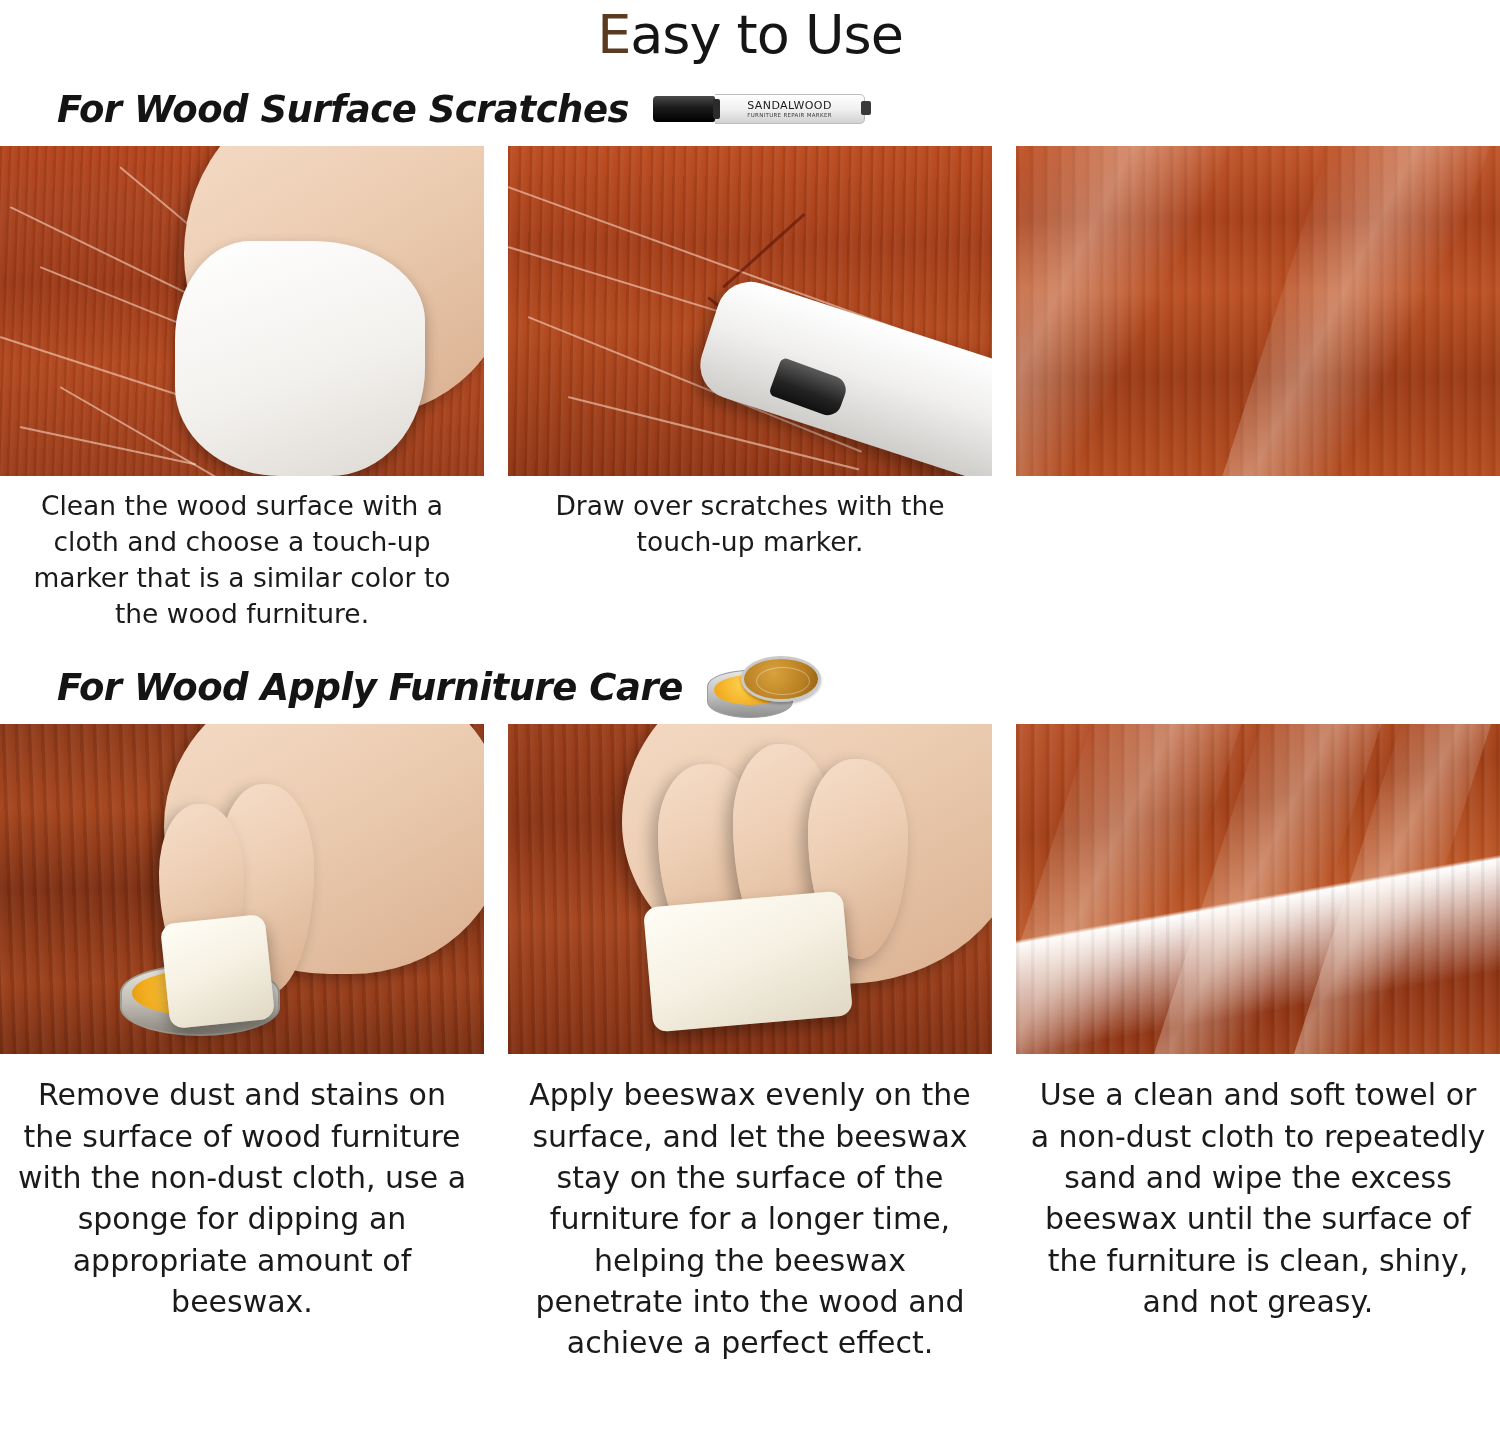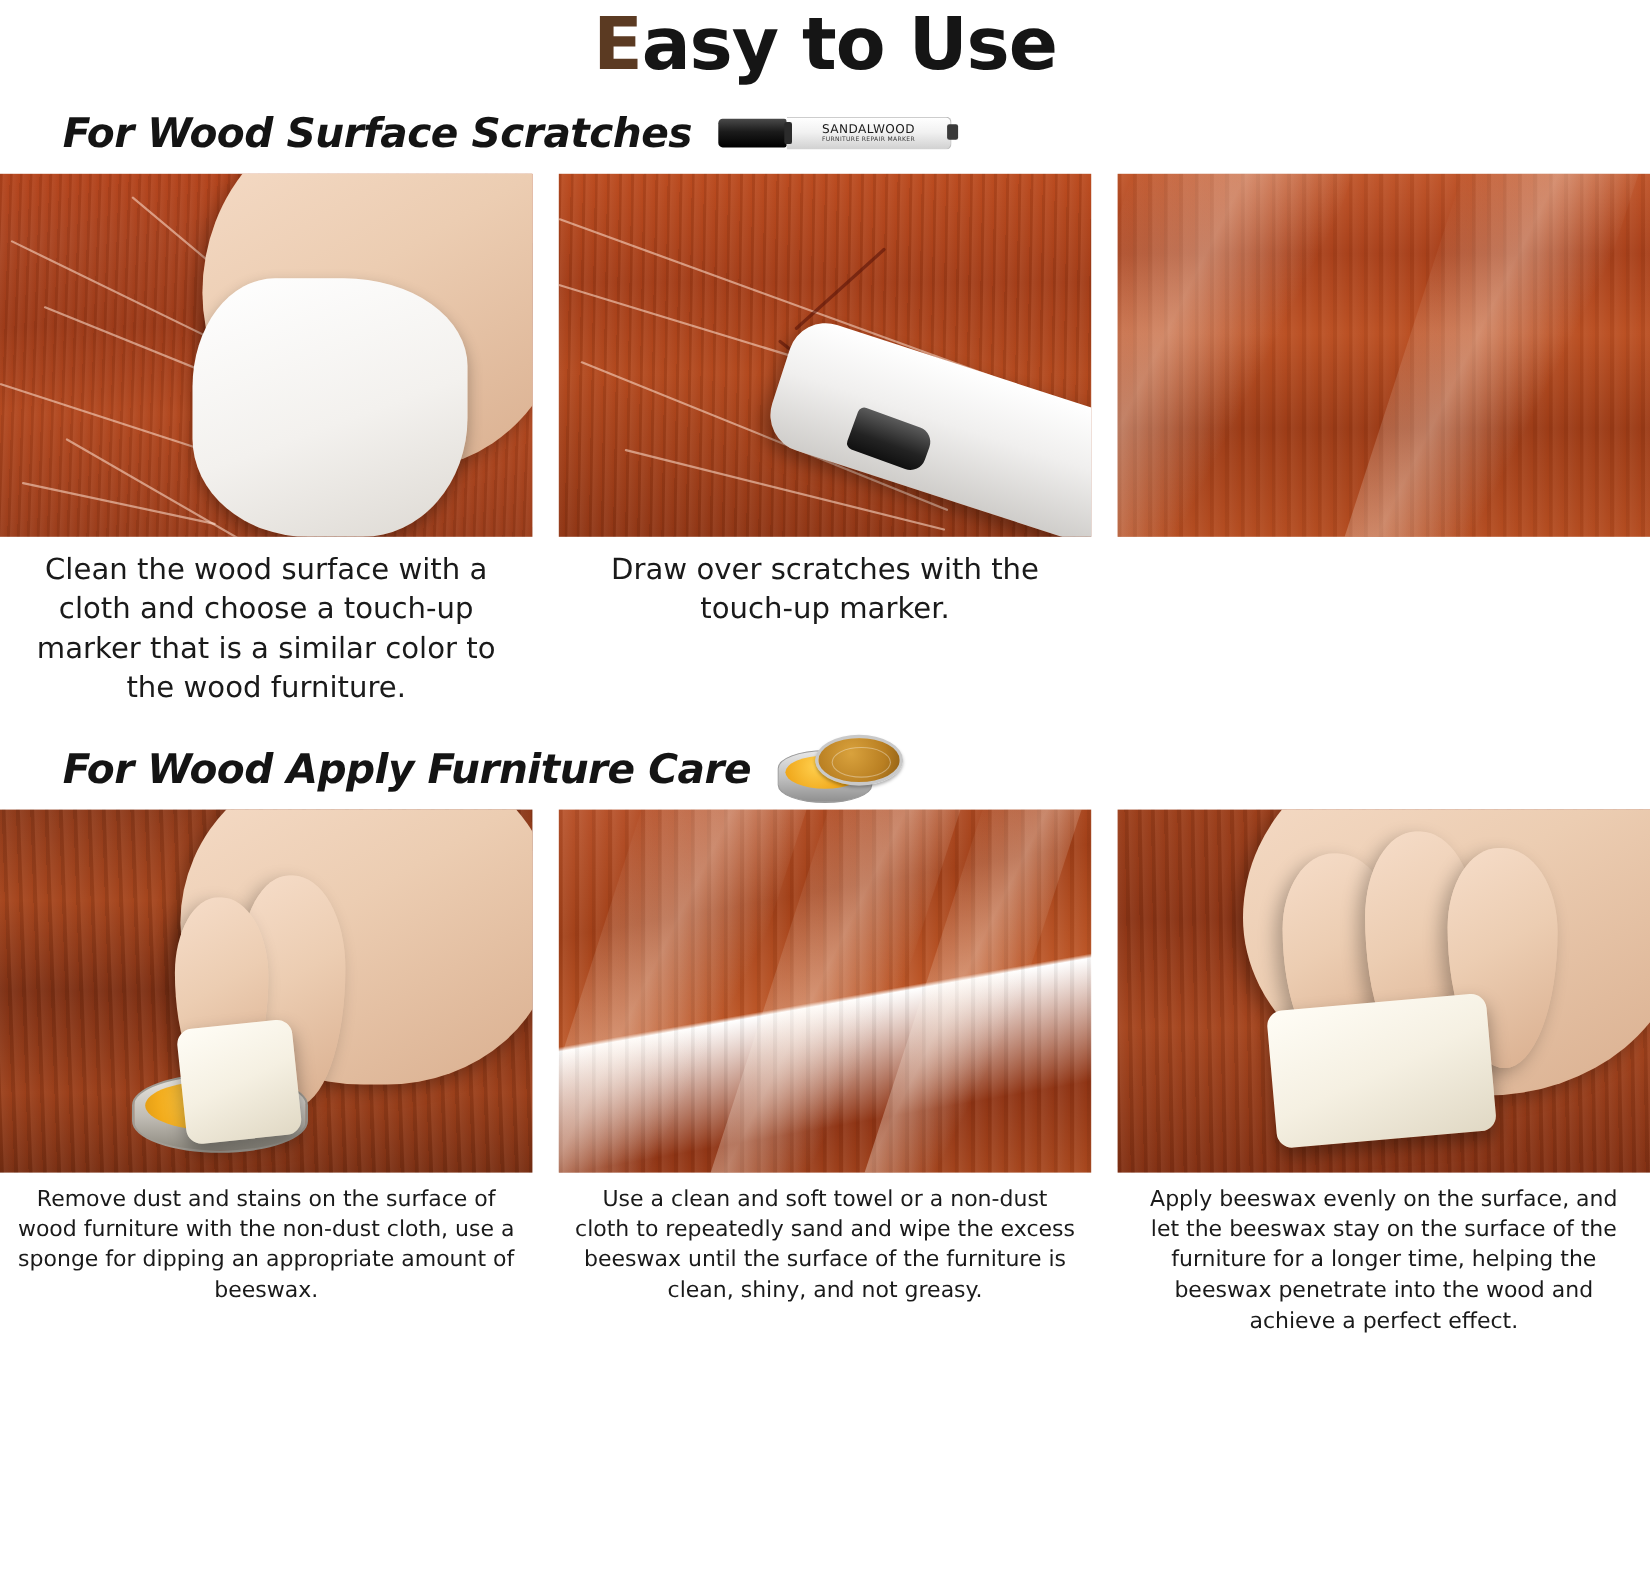--- a/index.html
+++ b/index.html
@@ -14,22 +14,22 @@
     font-family: "DejaVu Sans", sans-serif;
     color: #111111;
     overflow: hidden;
     position: relative;
   }
 
   
   .page-title {
     text-align: center;
     font-family: "DejaVu Sans", sans-serif;
-    font-weight: bold;
-    font-size: 66px;
+    font-weight: normal;
+    font-size: 54px;
     letter-spacing: -1px;
     line-height: 1;
     padding-top: 8px;
     padding-bottom: 10px;
     color: #151515;
   }
   .page-title .accent {
     color: #5b3a22;
   }
 
@@ -279,23 +279,23 @@
   
   .caption {
     text-align: center;
     font-family: "DejaVu Sans", sans-serif;
     font-size: 26.5px;
     line-height: 1.36;
     color: #1a1a1a;
     padding: 12px 14px 0 14px;
   }
   .caption.small {
-    font-size: 20px;
+    font-size: 30px;
     line-height: 1.38;
-    padding-top: 10px;
+    padding-top: 20px;
   }
 
   .section-gap { height: 18px; }
 </style>
 </head>
 <body>
 
 <div class="page-title">
   <span class="accent">E</span><span>asy to Use</span>
 </div>
@@ -378,31 +378,31 @@
       <div class="tin-photo" style="left:120px;top:240px;width:170px;height:80px;">
         <div class="tin-body"></div>
         <div class="tin-wax"></div>
       </div>
       <div class="sponge" style="left:165px;top:195px;width:105px;height:105px;transform:rotate(-6deg);"></div>
     </div>
     <div class="caption small">Remove dust and stains on the surface of wood furniture with the non-dust cloth, use a sponge for dipping an appropriate amount of beeswax.</div>
   </div>
 
   <div class="photo-cell">
-    <div class="photo wood-f">
-      <div class="gloss" style="left:20px;top:-30px;width:150px;height:400px;"></div>
-      <div class="gloss" style="left:190px;top:-30px;width:120px;height:400px;"></div>
-      <div class="gloss" style="left:330px;top:-30px;width:90px;height:400px;"></div>
-    </div>
-    <div class="caption small">Use a clean and soft towel or a non-dust cloth to repeatedly sand and wipe the excess beeswax until the surface of the furniture is clean, shiny, and not greasy.</div>
-  </div>
-
-  <div class="photo-cell">
     <div class="photo wood-e">
       <div class="hand" style="right:-30px;top:-70px;width:400px;height:330px;"></div>
       <div class="hand" style="left:150px;top:40px;width:100px;height:190px;border-radius:46% 50% 48% 52% / 36% 38% 62% 64%;"></div>
       <div class="hand" style="left:225px;top:20px;width:100px;height:215px;border-radius:46% 50% 48% 52% / 36% 38% 62% 64%;"></div>
       <div class="hand" style="left:300px;top:35px;width:100px;height:200px;border-radius:46% 50% 48% 52% / 36% 38% 62% 64%;"></div>
       <div class="sponge" style="left:140px;top:175px;width:200px;height:125px;transform:rotate(-5deg);"></div>
     </div>
     <div class="caption small">Apply beeswax evenly on the surface, and let the beeswax stay on the surface of the furniture for a longer time, helping the beeswax penetrate into the wood and achieve a perfect effect.</div>
   </div>
+
+  <div class="photo-cell">
+    <div class="photo wood-f">
+      <div class="gloss" style="left:20px;top:-30px;width:150px;height:400px;"></div>
+      <div class="gloss" style="left:190px;top:-30px;width:120px;height:400px;"></div>
+      <div class="gloss" style="left:330px;top:-30px;width:90px;height:400px;"></div>
+    </div>
+    <div class="caption small">Use a clean and soft towel or a non-dust cloth to repeatedly sand and wipe the excess beeswax until the surface of the furniture is clean, shiny, and not greasy.</div>
+  </div>
 </div>
 
 </body></html>

